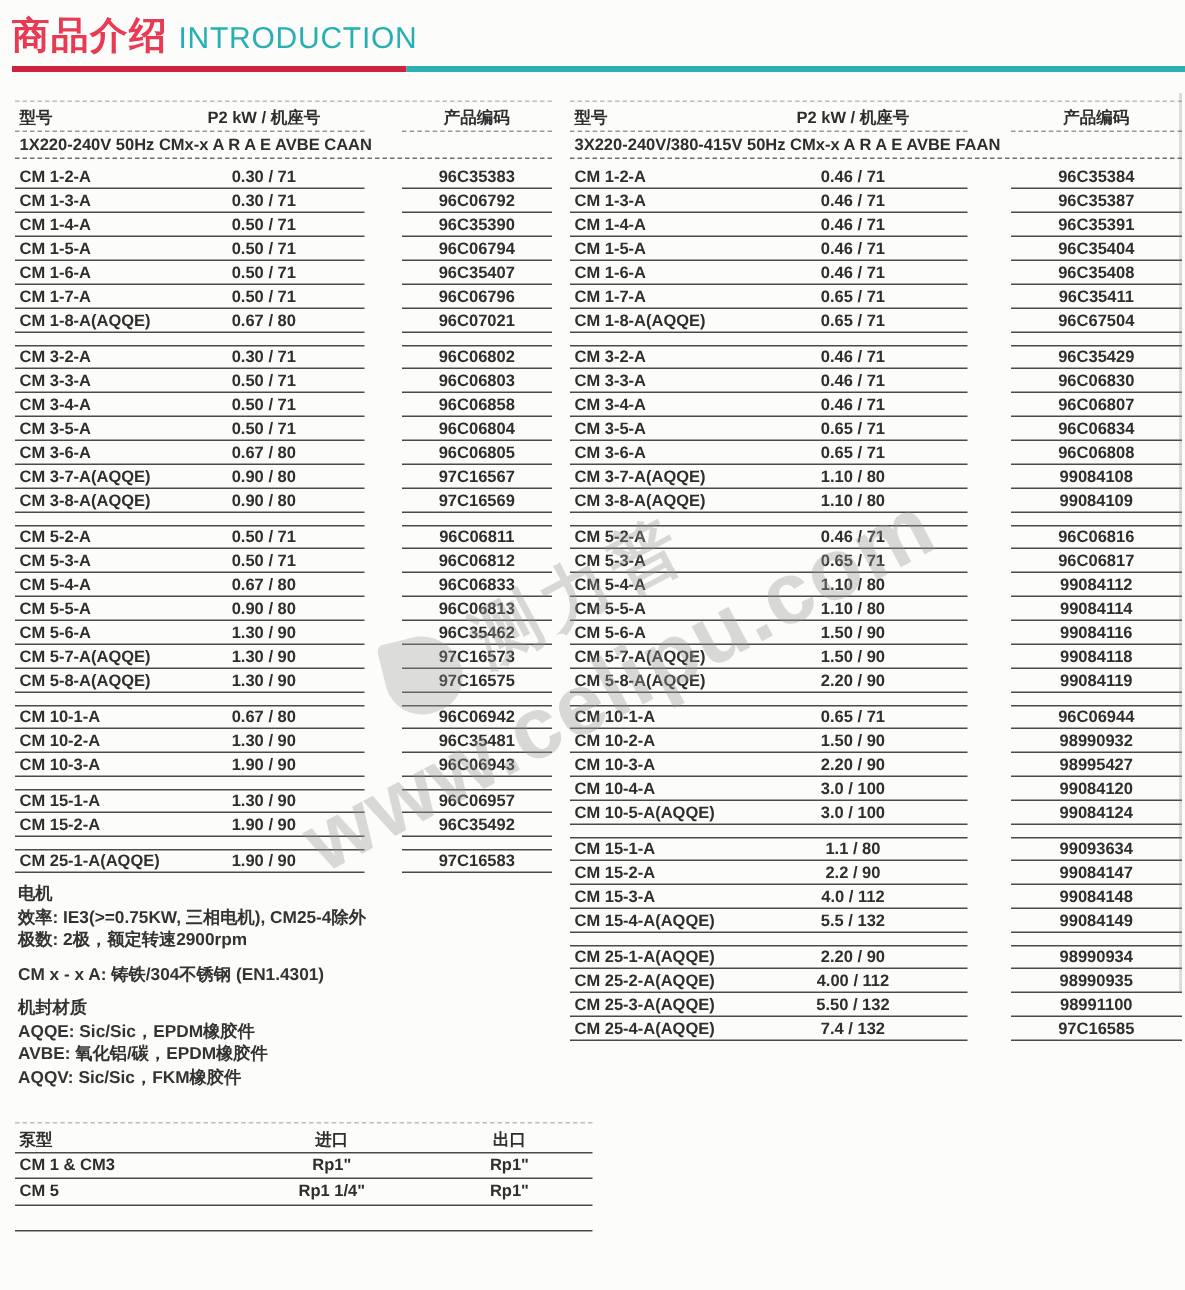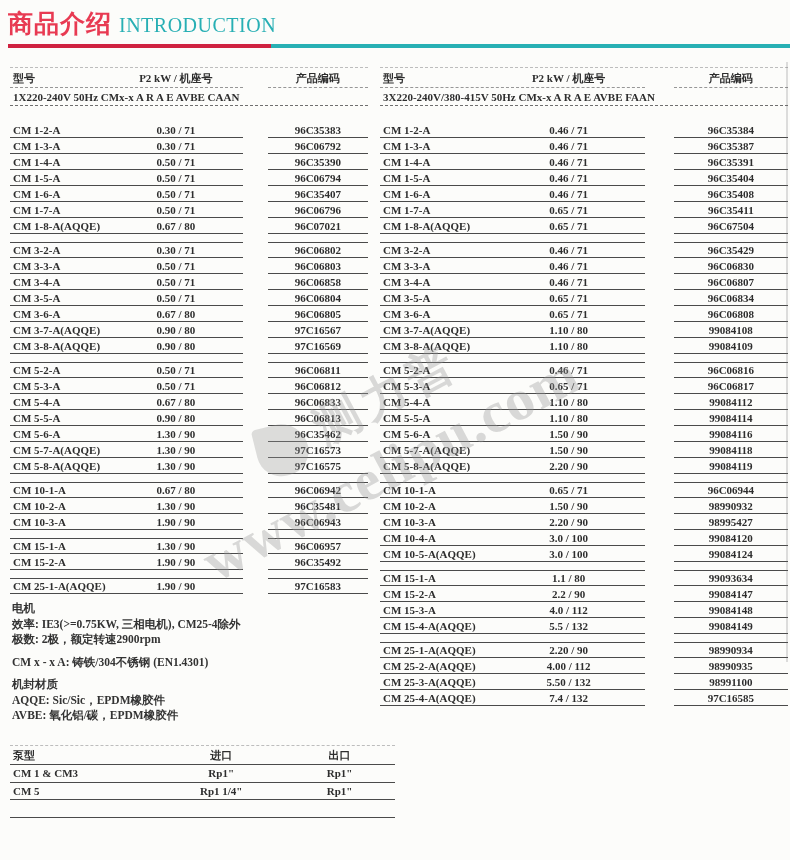--- a/index.html
+++ b/index.html
@@ -1,19 +1,19 @@
 <!DOCTYPE html>
 <html><head>
 <meta charset="utf-8">
 <style>
   html,body{margin:0;padding:0;background:#ffffff;}
   .page{
     position:relative;width:790px;height:860px;overflow:hidden;
     background:#fcfcfa;color:#2e2e2e;
-    font-family:Liberation Serif, serif;
+    font-family:Liberation Sans, sans-serif;
   }
   
   .header{padding:7px 0 0 8px;}
   .title-zh{font-size:25px;font-weight:700;letter-spacing:1px;}
   .title-en{font-size:20px;font-weight:400;margin-left:7px;letter-spacing:0.5px;}
   .rule{display:flex;height:4px;width:100%;margin-top:4px;}
   .rule-red{width:263px;}
   .rule-teal{flex:1;}
   
   .content{display:flex;align-items:flex-start;padding:19px 2px 0 10px;}
@@ -23,21 +23,21 @@
   .srow{display:flex;height:16px;}
   .srow.head{height:18px;}
   .seg-main{width:65%;display:flex;align-items:center;border-bottom:1.5px solid #4a4a4a;}
   .seg-gap{width:7%;}
   .seg-code{width:28%;display:flex;align-items:center;justify-content:center;border-bottom:1.5px solid #4a4a4a;white-space:nowrap;}
   .cell-model{width:44%;padding-left:3px;white-space:nowrap;overflow:hidden;}
   .cell-power{width:52%;text-align:center;white-space:nowrap;}
   .srow.head .seg-main,.srow.head .seg-code{border-bottom:1px dashed #979797;}
   .variant-row{height:17px;display:flex;align-items:center;border-bottom:1px dashed #6f6f6f;padding-left:3px;white-space:nowrap;font-weight:700;}
   .sgroup{margin-top:8px;}
-  .sgroup.first{margin-top:16px;}
+  .sgroup.first{margin-top:4px;}
   .sgroup:not(.first) .srow:first-child .seg-main,
   .sgroup:not(.first) .srow:first-child .seg-code{border-top:1.5px solid #4a4a4a;}
   
   .info{margin-top:7px;font-size:11.5px;line-height:15.5px;font-weight:700;color:#333;padding-left:2px;}
   .info-title{}
   
   .pipe{margin-top:21px;width:385px;font-size:11px;font-weight:700;border-top:1px dashed #bdbdbd;padding-top:2px;}
   .pipe-title{height:17px;display:flex;align-items:center;padding-left:3px;}
   .prow{display:flex;height:16.5px;align-items:center;border-bottom:1.6px solid #4a4a4a;}
   .pcell-type{width:38%;padding-left:3px;white-space:nowrap;}
@@ -322,20 +322,21 @@
         <div>
             <div class="info-line">CM x - x A:  铸铁/304不锈钢 (EN1.4301)</div>
           </div>
       </div>
 
       <div class="info">
         <div class="info-title">机封材质</div>
         <div>
             <div class="info-line">AQQE:  Sic/Sic，EPDM橡胶件</div>
             <div class="info-line">AVBE:  氧化铝/碳，EPDM橡胶件</div>
+            <div class="info-line">AQQV:  Sic/Sic，FKM橡胶件</div>
           </div>
       </div>
 
       <div class="pipe">
         <div class="pipe-table">
             <div class="prow head">
               <span class="pcell-type">泵型</span>
               <span class="pcell-in">进口</span>
               <span class="pcell-out">出口</span>
             </div>

